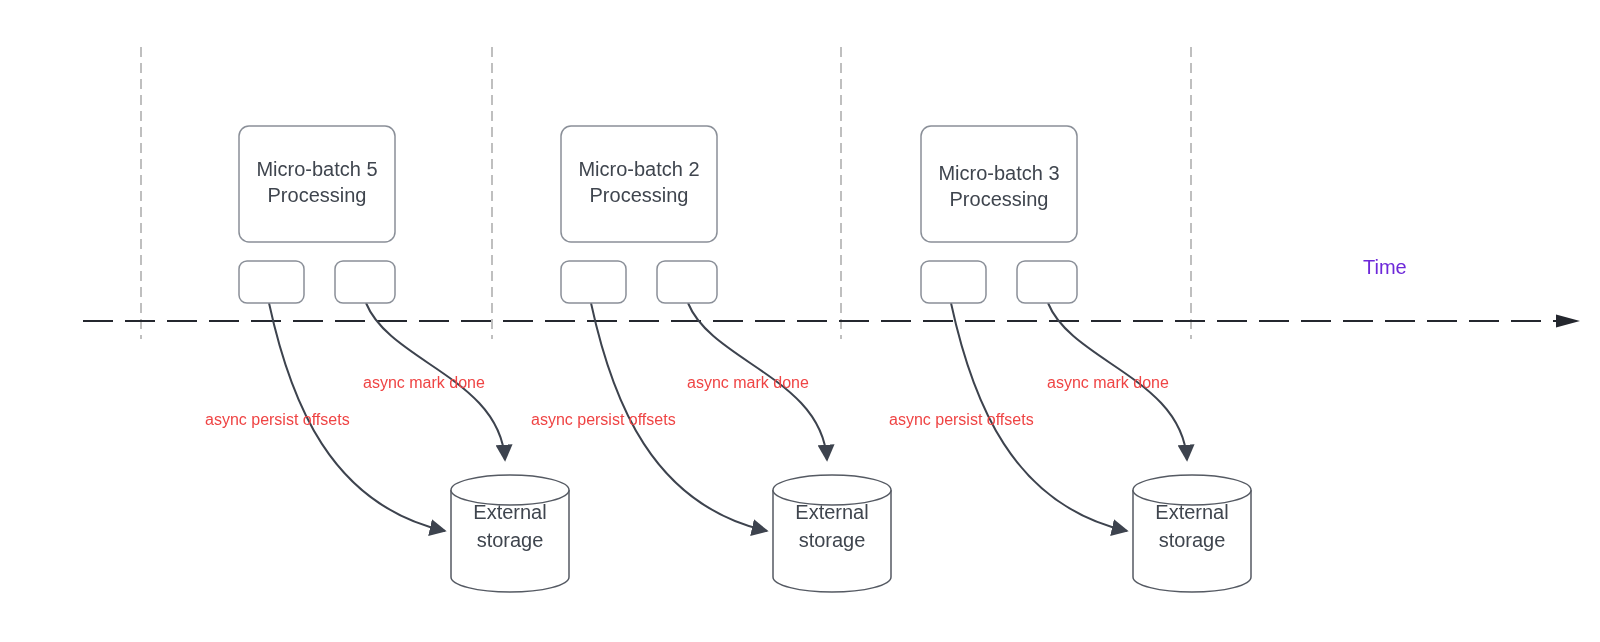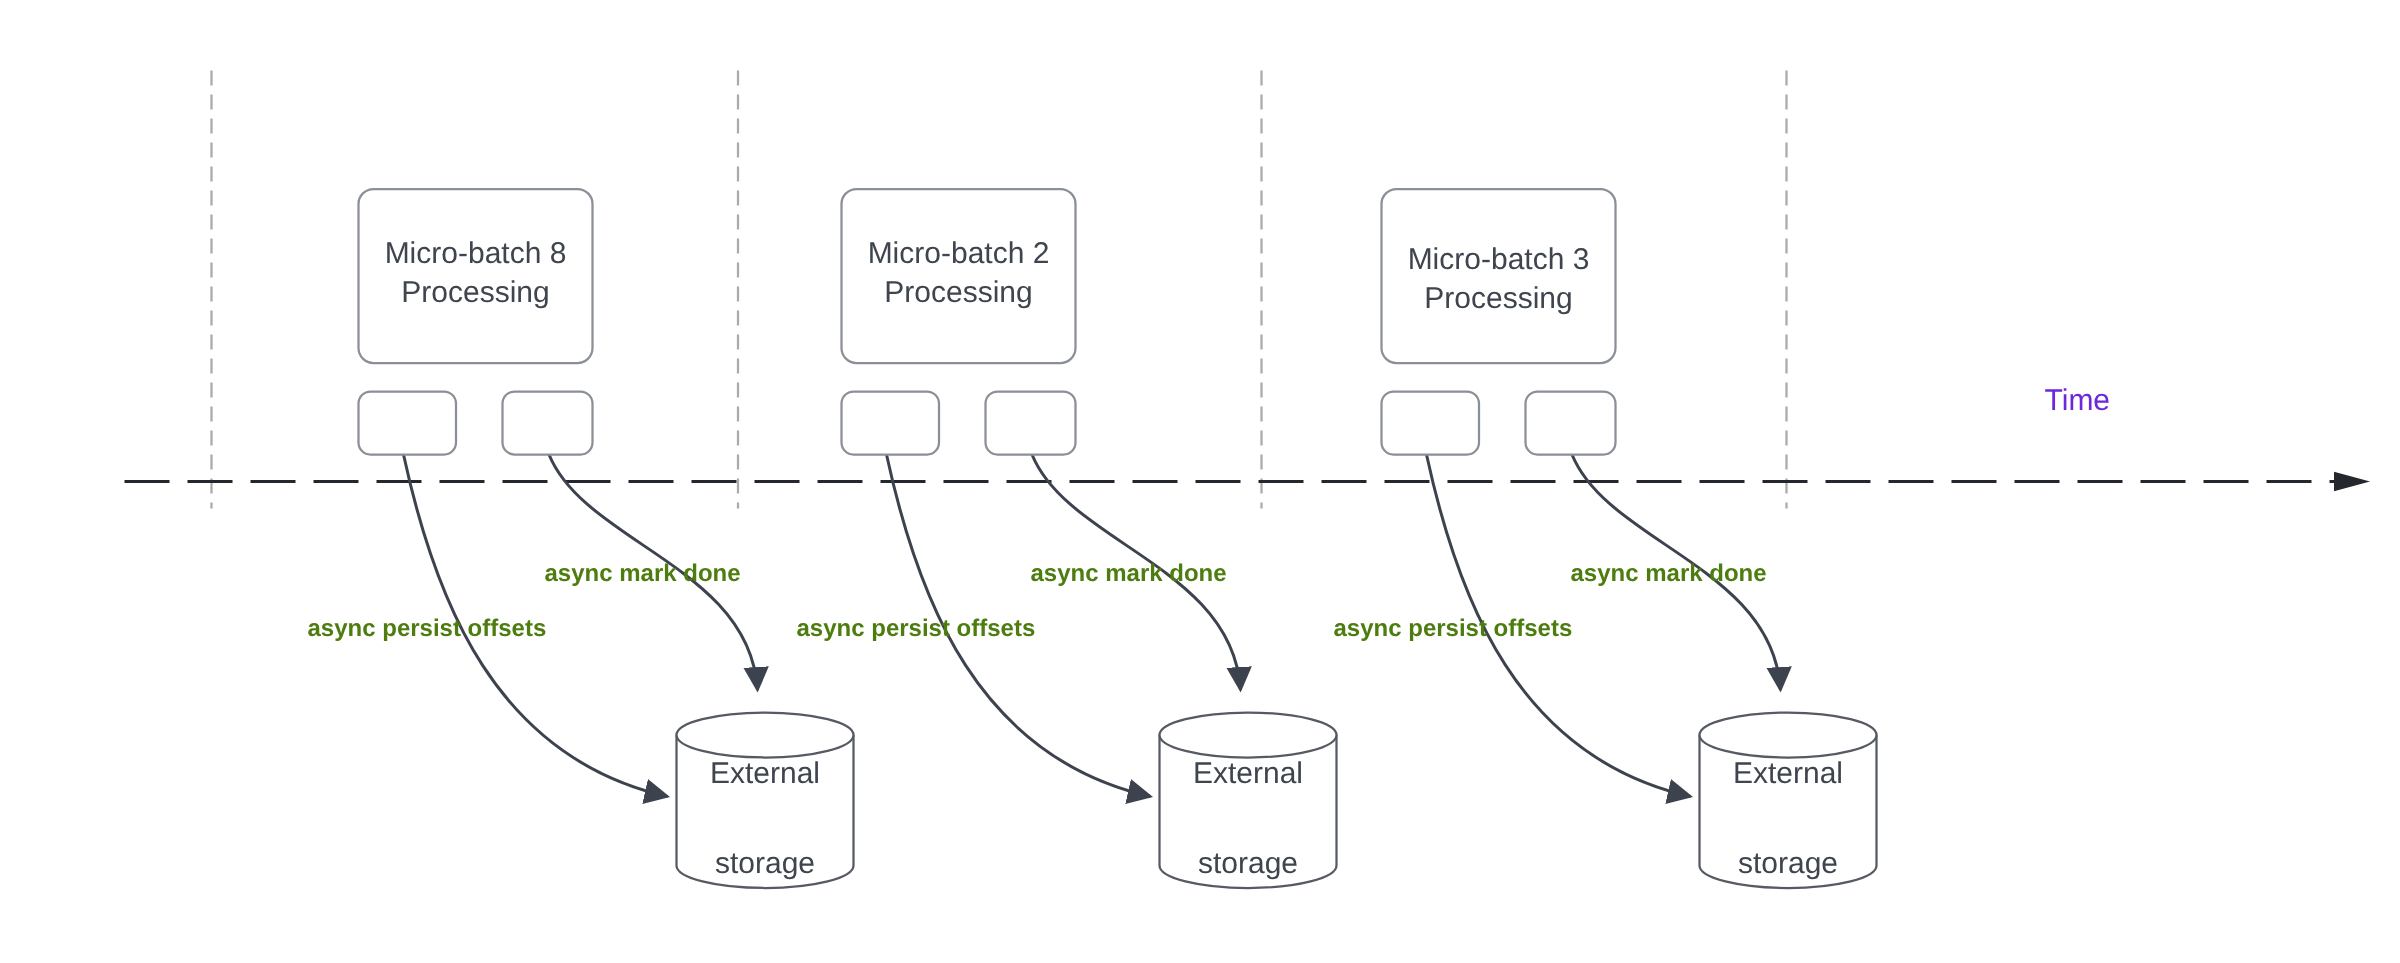--- a/index.html
+++ b/index.html
@@ -24,35 +24,33 @@
     padding-bottom: 5px;
     font-size: 20px;
     line-height: 26px;
     color: #3f454e;
   }
   .storage-label {
     position: absolute;
     display: flex;
     flex-direction: column;
     align-items: center;
-    justify-content: center;
     text-align: center;
     box-sizing: border-box;
     padding-top: 22px;
     font-size: 20px;
     line-height: 28px;
     color: #3f454e;
-    gap: 32px;
   }
   .async-label {
     position: absolute;
     font-size: 16px;
     line-height: 17px;
-    font-weight: 700;
-    color: #4d7c0f;
+    font-weight: 400;
+    color: #ef4444;
     white-space: nowrap;
   }
   .time-label {
     position: absolute;
     font-size: 20px;
     line-height: 24px;
     color: #6d28d9;
     white-space: nowrap;
   }
 </style>
@@ -109,21 +107,21 @@
         <path d="M 451 490 L 451 577 A 59 15 0 0 0 569 577 L 569 490" fill="#ffffff" stroke="#555a63" stroke-width="1.5"></path>
         <ellipse cx="510" cy="490" rx="59" ry="15" fill="#ffffff" stroke="#555a63" stroke-width="1.5"></ellipse>
       </g>
       <rect x="239" y="126" width="156" height="116" rx="10" fill="#ffffff" stroke="#8a8f98" stroke-width="1.5"></rect>
       <rect x="239" y="261" width="65" height="42" rx="8" fill="#ffffff" stroke="#8a8f98" stroke-width="1.5"></rect>
       <rect x="335" y="261" width="60" height="42" rx="8" fill="#ffffff" stroke="#8a8f98" stroke-width="1.5"></rect>
     </g>
   </svg>
 
   <div class="proc-label" style="left:239px; top:126px; width:156px; height:116px;">
-    <span>Micro-batch 8</span>
+    <span>Micro-batch 5</span>
     <span>Processing</span>
   </div>
   <div class="async-label" style="left:205px; top:411px;">async persist offsets</div>
   <div class="async-label" style="left:363px; top:374px;">async mark done</div>
   <div class="storage-label" style="left:451px; top:476px; width:118px; height:117px;">
     <span>External</span>
     <span>storage</span>
   </div>
 
   <div class="proc-label" style="left:561px; top:126px; width:156px; height:116px;">

